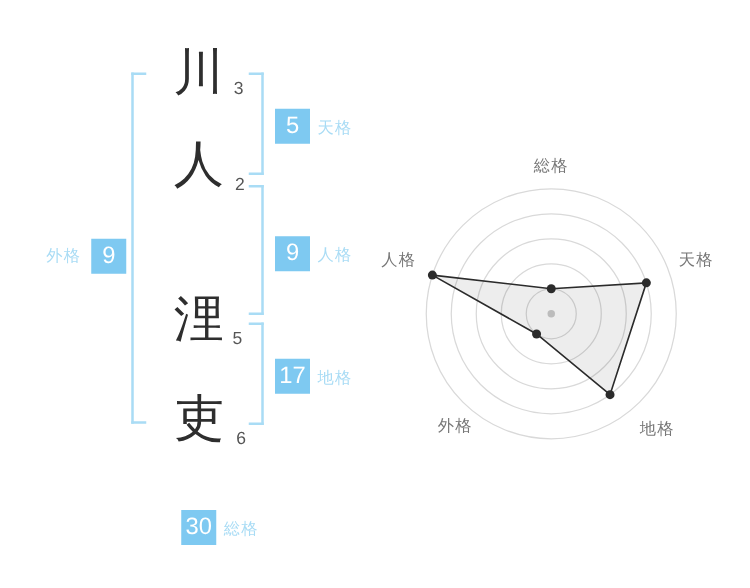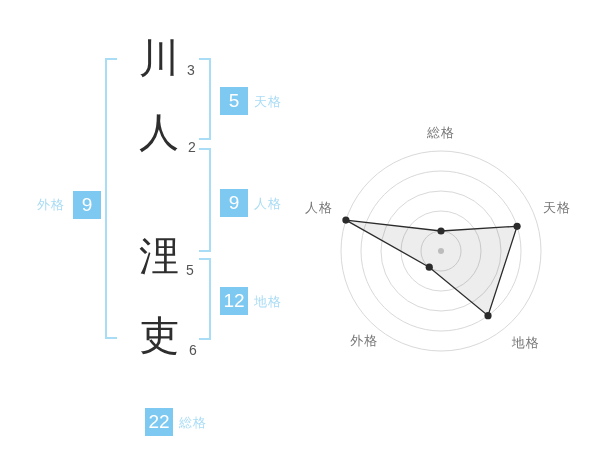--- a/index.html
+++ b/index.html
@@ -51,27 +51,27 @@
   <div class="bracket right" style="left:199px;top:58px;width:10px;height:78px"></div>
   <div class="bracket right" style="left:199px;top:148px;width:10px;height:100px"></div>
   <div class="bracket right" style="left:199px;top:258px;width:10px;height:78px"></div>
 
   <div class="num-box" style="left:220px;top:87px">5</div>
   <div class="kaku-label" style="left:254px;top:95px">天格</div>
 
   <div class="num-box" style="left:220px;top:189px">9</div>
   <div class="kaku-label" style="left:254px;top:197px">人格</div>
 
-  <div class="num-box" style="left:220px;top:287px">12</div>
+  <div class="num-box" style="left:220px;top:287px">17</div>
   <div class="kaku-label" style="left:254px;top:295px">地格</div>
 
   <div class="kaku-label" style="left:37px;top:198px">外格</div>
   <div class="num-box" style="left:73px;top:191px">9</div>
 
-  <div class="num-box" style="left:145px;top:408px">22</div>
+  <div class="num-box" style="left:145px;top:408px">30</div>
   <div class="kaku-label" style="left:179px;top:416px">総格</div>
 
   <svg class="radar" width="300" height="250" viewBox="0 0 300 250">
       <circle cx="150" cy="140" r="20" fill="none" stroke="#d9d9d9" stroke-width="1"></circle>
       <circle cx="150" cy="140" r="40" fill="none" stroke="#d9d9d9" stroke-width="1"></circle>
       <circle cx="150" cy="140" r="60" fill="none" stroke="#d9d9d9" stroke-width="1"></circle>
       <circle cx="150" cy="140" r="80" fill="none" stroke="#d9d9d9" stroke-width="1"></circle>
       <circle cx="150" cy="140" r="100" fill="none" stroke="#d9d9d9" stroke-width="1"></circle>
       <polygon points="150,120 226.0845213036123,115.2786404500042 197.02282018339787,204.72135954999578 138.24429495415055,156.18033988749895 54.89434837048465,109.09830056250523" fill="rgba(0,0,0,0.07)" stroke="#2b2b2b" stroke-width="1.3"></polygon>
       <circle cx="150" cy="120" r="3.6" fill="#2b2b2b"></circle>

